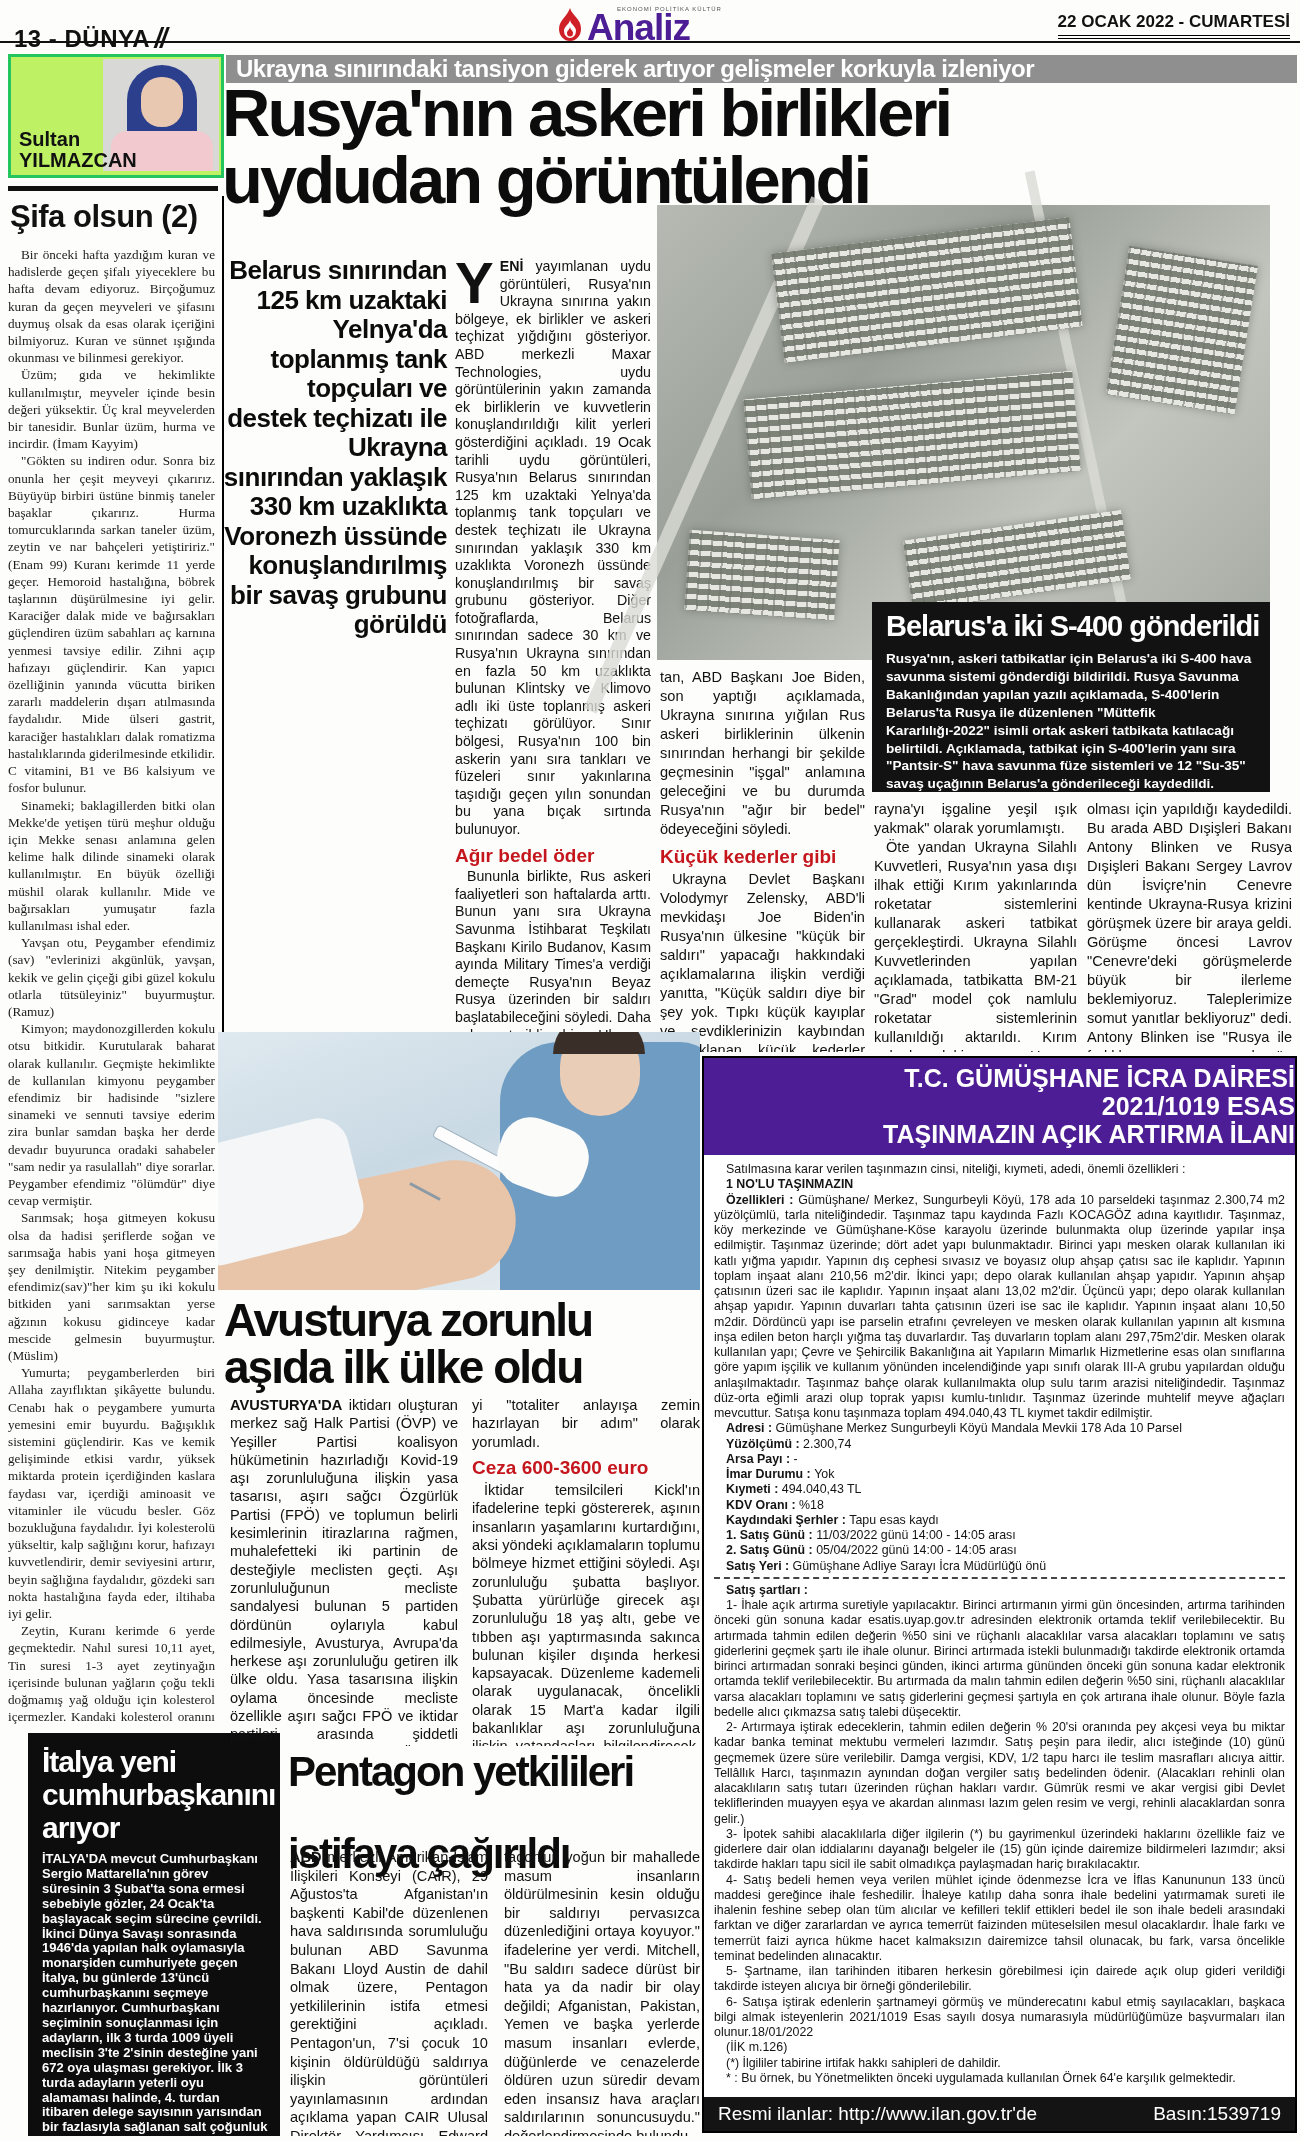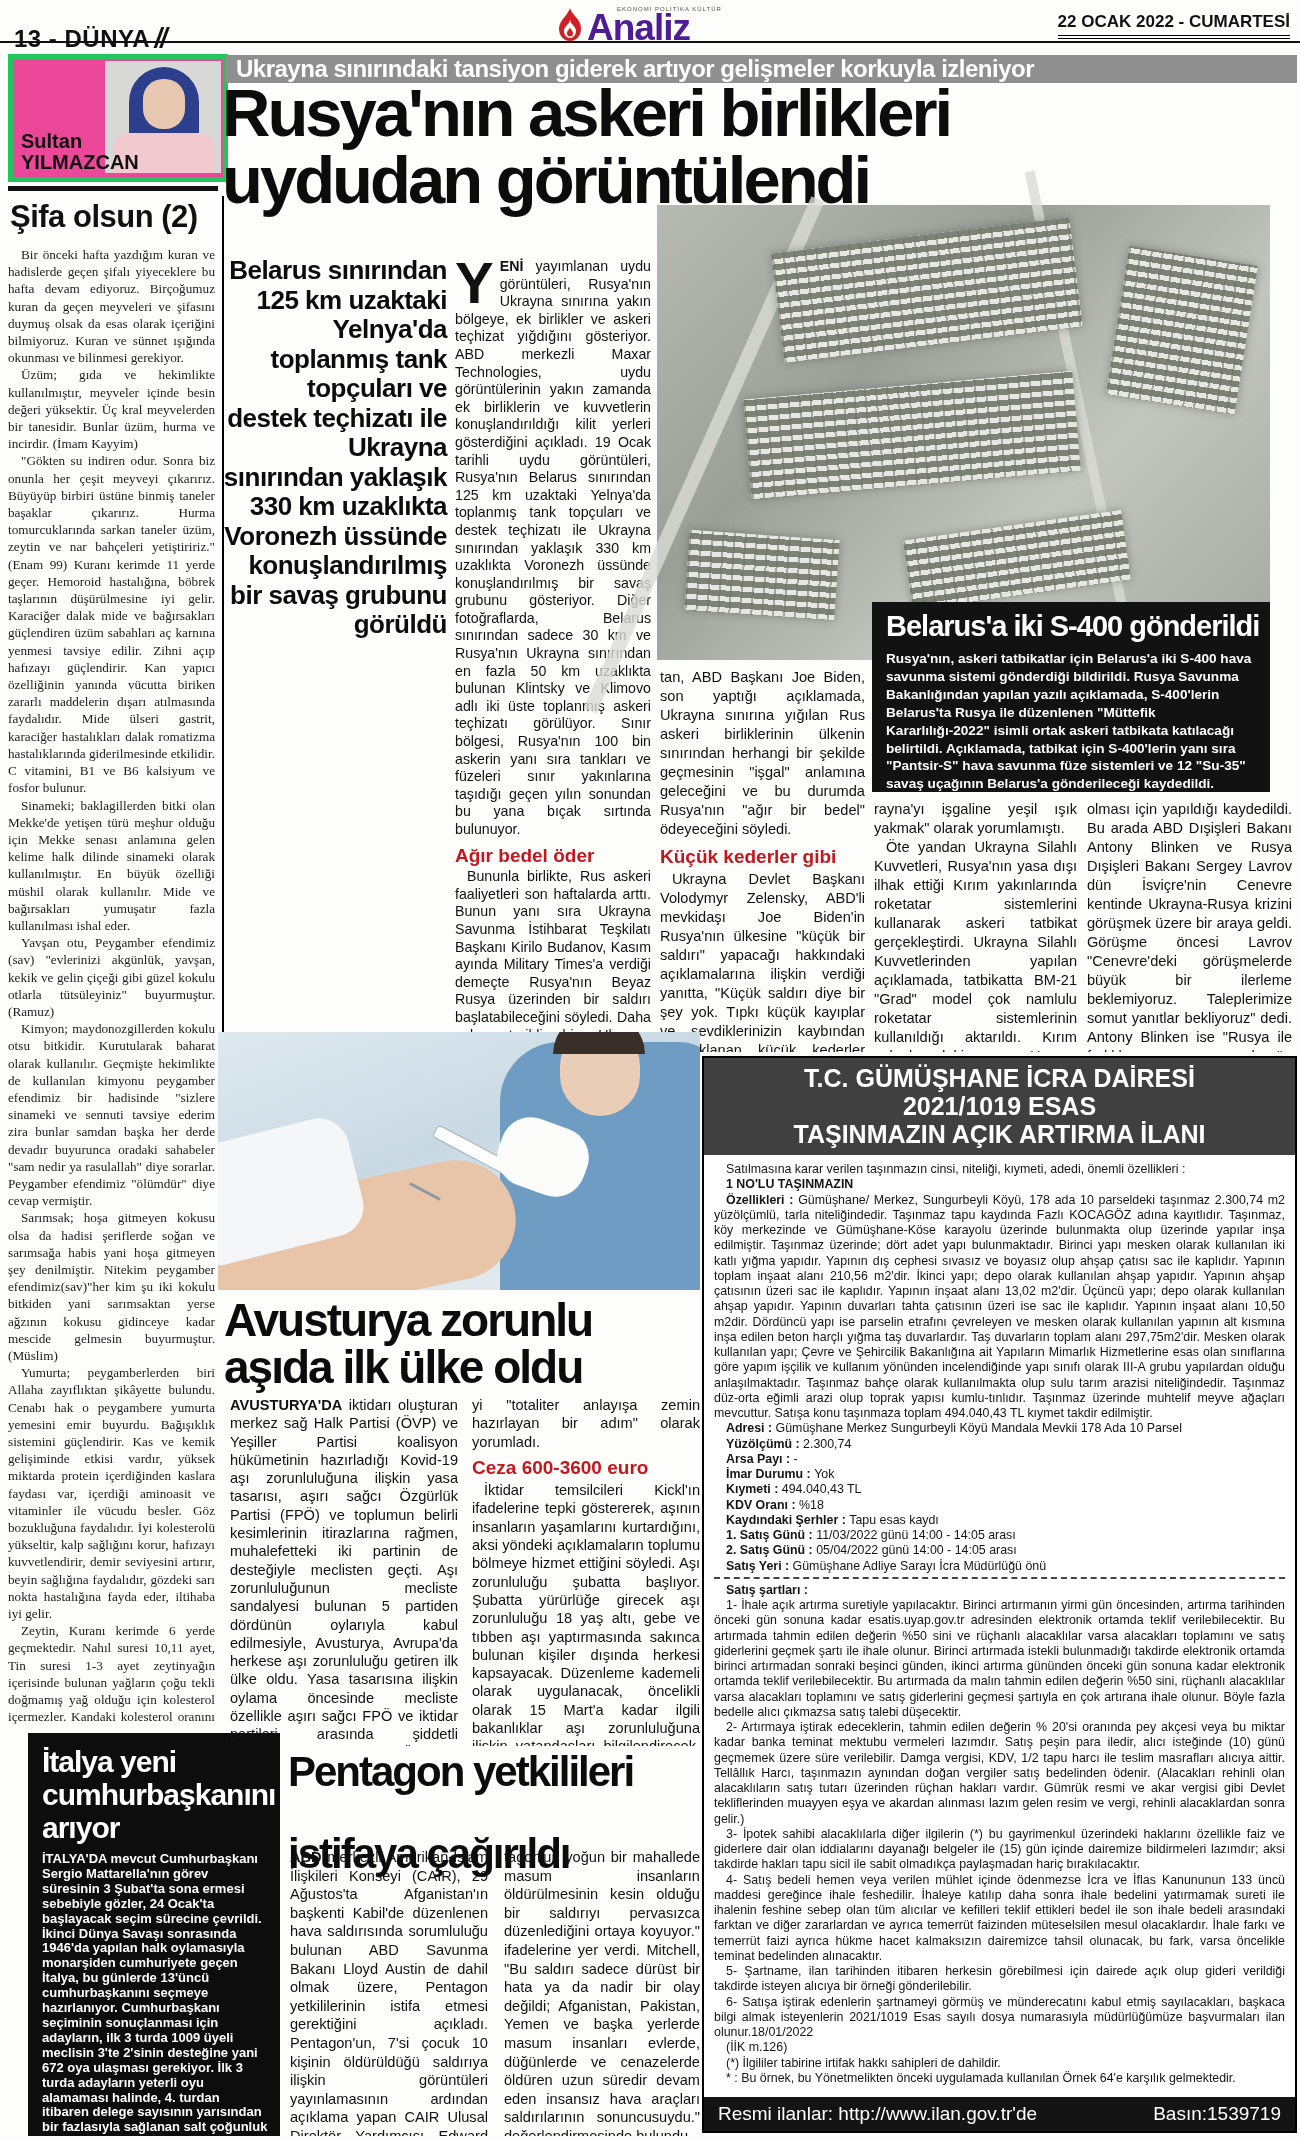--- a/index.html
+++ b/index.html
@@ -10,21 +10,21 @@
   .hidden-overflow{overflow:hidden;}
   
   .rule{background:#111;}
   .section-label{font-size:24px;font-weight:bold;letter-spacing:0.5px;}
   .slashes{font-size:27px;font-weight:bold;font-style:italic;letter-spacing:-2px;}
   .date-label{font-size:17px;font-weight:bold;border-bottom:4px double #000;padding-bottom:3px;}
   .masthead{display:flex;align-items:flex-end;gap:4px;}
   .masthead-title{font-size:37px;font-weight:bold;color:#4c1d95;letter-spacing:-1px;line-height:30px;}
   .masthead-tagline{font-size:6px;color:#555;letter-spacing:1px;position:absolute;top:-7px;left:30px;white-space:nowrap;}
   
-  .colbox{border:5px solid #22c55e;background:#ec4899;}
+  .colbox{border:3px solid #22c55e;background:#bef264;}
   .colname1{font-size:20px;line-height:20px;font-weight:bold;}
   .colname2{font-size:20px;line-height:22px;font-weight:bold;}
   .coltitle{font-size:31px;font-weight:600;letter-spacing:-0.5px;}
   .colbody{font-family:"Liberation Serif",serif;font-size:13.2px;line-height:17.2px;color:#1c1c1c;}
   .colbody p{margin:0;text-indent:13px;}
   
   .italy{background:#0d0d0d;color:#fff;}
   .italy-title{font-size:30px;line-height:33px;font-weight:bold;letter-spacing:-1px;margin:0 0 8px 0;}
   .italy-body{font-size:13px;line-height:14.9px;font-weight:bold;text-align:left;margin:0;}
   
@@ -51,21 +51,21 @@
   .s400-title{font-size:29px;font-weight:bold;letter-spacing:-1px;margin:0 0 7px 0;white-space:nowrap;}
   .s400-body{font-size:13.6px;line-height:17.9px;font-weight:bold;margin:0;text-align:left;}
   
   .vax{background:linear-gradient(160deg,#dfe9ef 0%,#c9d9e4 45%,#eef2f4 100%);}
   .vax div{position:absolute;}
   
   .h2line{font-size:46px;font-weight:bold;letter-spacing:-2px;line-height:47px;color:#0c0c0c;}
   .h3line{font-size:42px;font-weight:bold;letter-spacing:-2px;line-height:44px;color:#0c0c0c;}
   
   .legal{border:2px solid #000;background:#fff;}
-  .legal-banner{background:#404040;color:#fff;text-align:center;padding:6px 0 7px 0;}
+  .legal-banner{background:#4c1d95;color:#fff;text-align:right;padding:6px 0 7px 0;}
   .legal-banner div{font-size:25px;font-weight:bold;line-height:28px;font-family:"Liberation Sans",sans-serif;}
   .legal-body{font-size:12.4px;line-height:15.25px;color:#141414;padding:7px 10px 0 10px;}
   .legal-body p{margin:0;}
   .legal-sep{border-top:2px dashed #444;margin:3px 0 4px 0;}
   .legal-footer{background:#141414;color:#fff;position:absolute;left:0;right:0;bottom:0;height:34px;display:flex;justify-content:space-between;align-items:center;padding:0 14px;}
   .legal-footer span{font-size:19px;font-weight:normal;}
   .vrule{background:#000;}
 </style>
 </head>
 <body>

